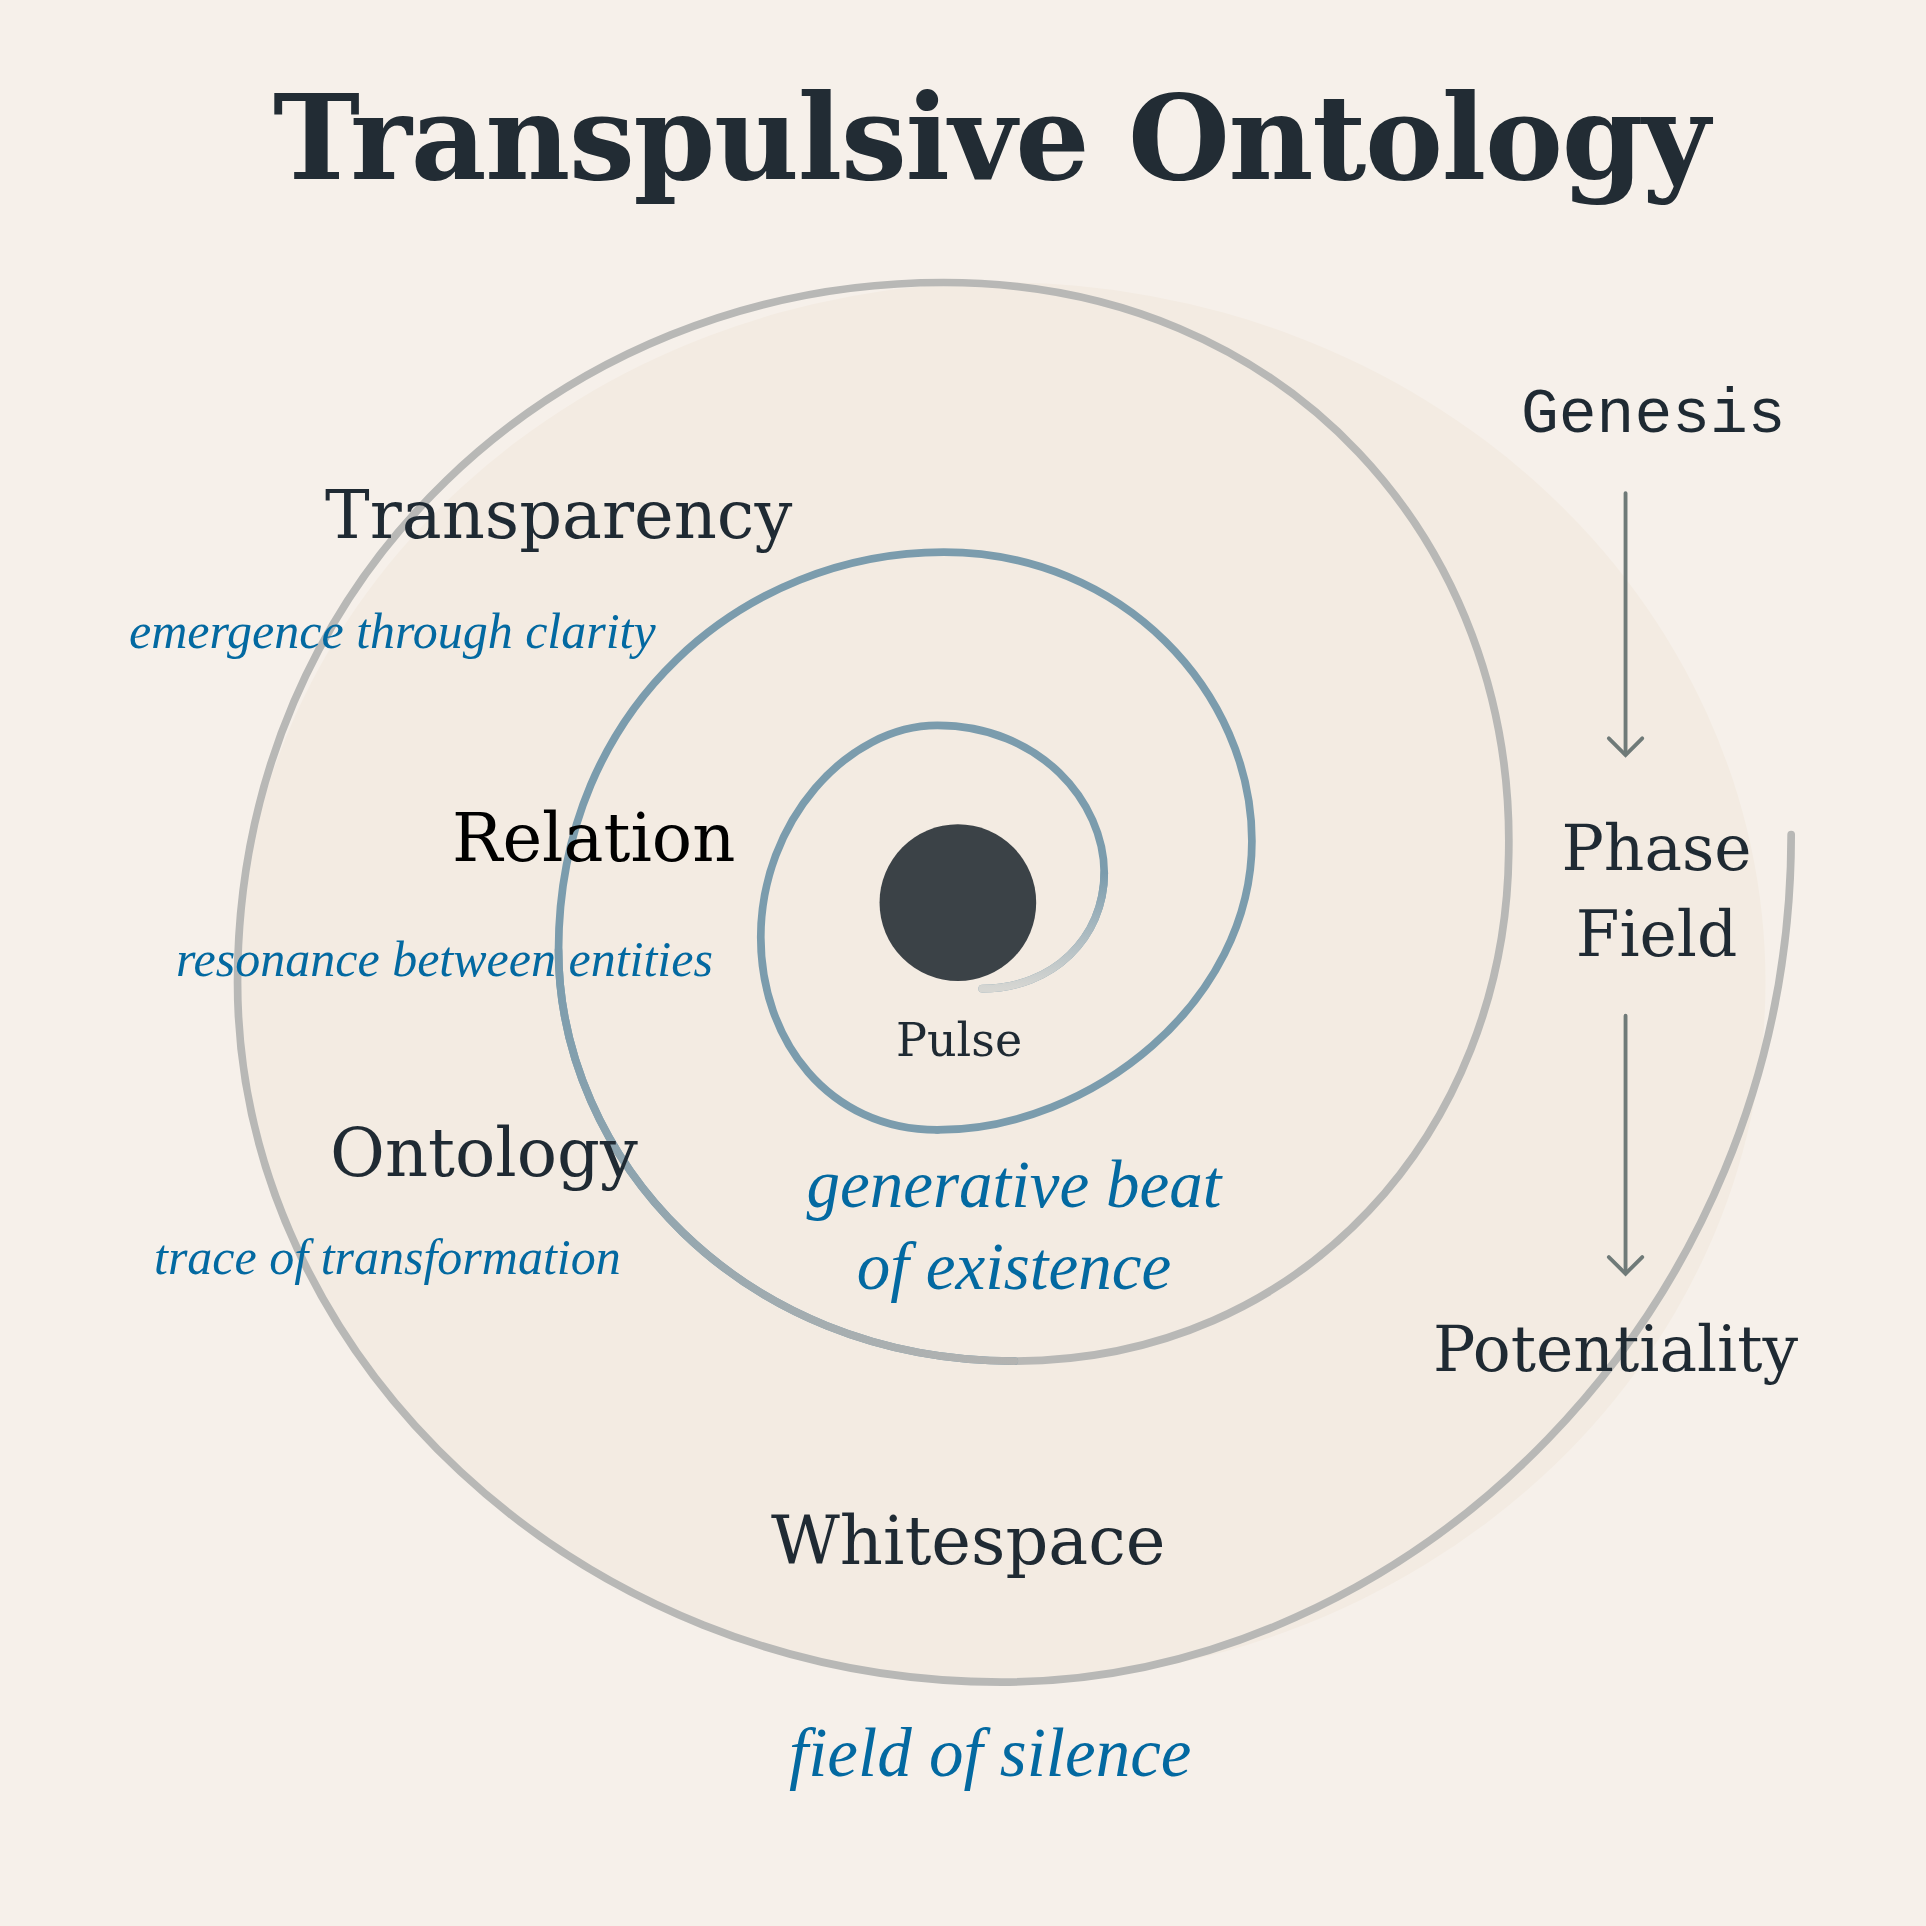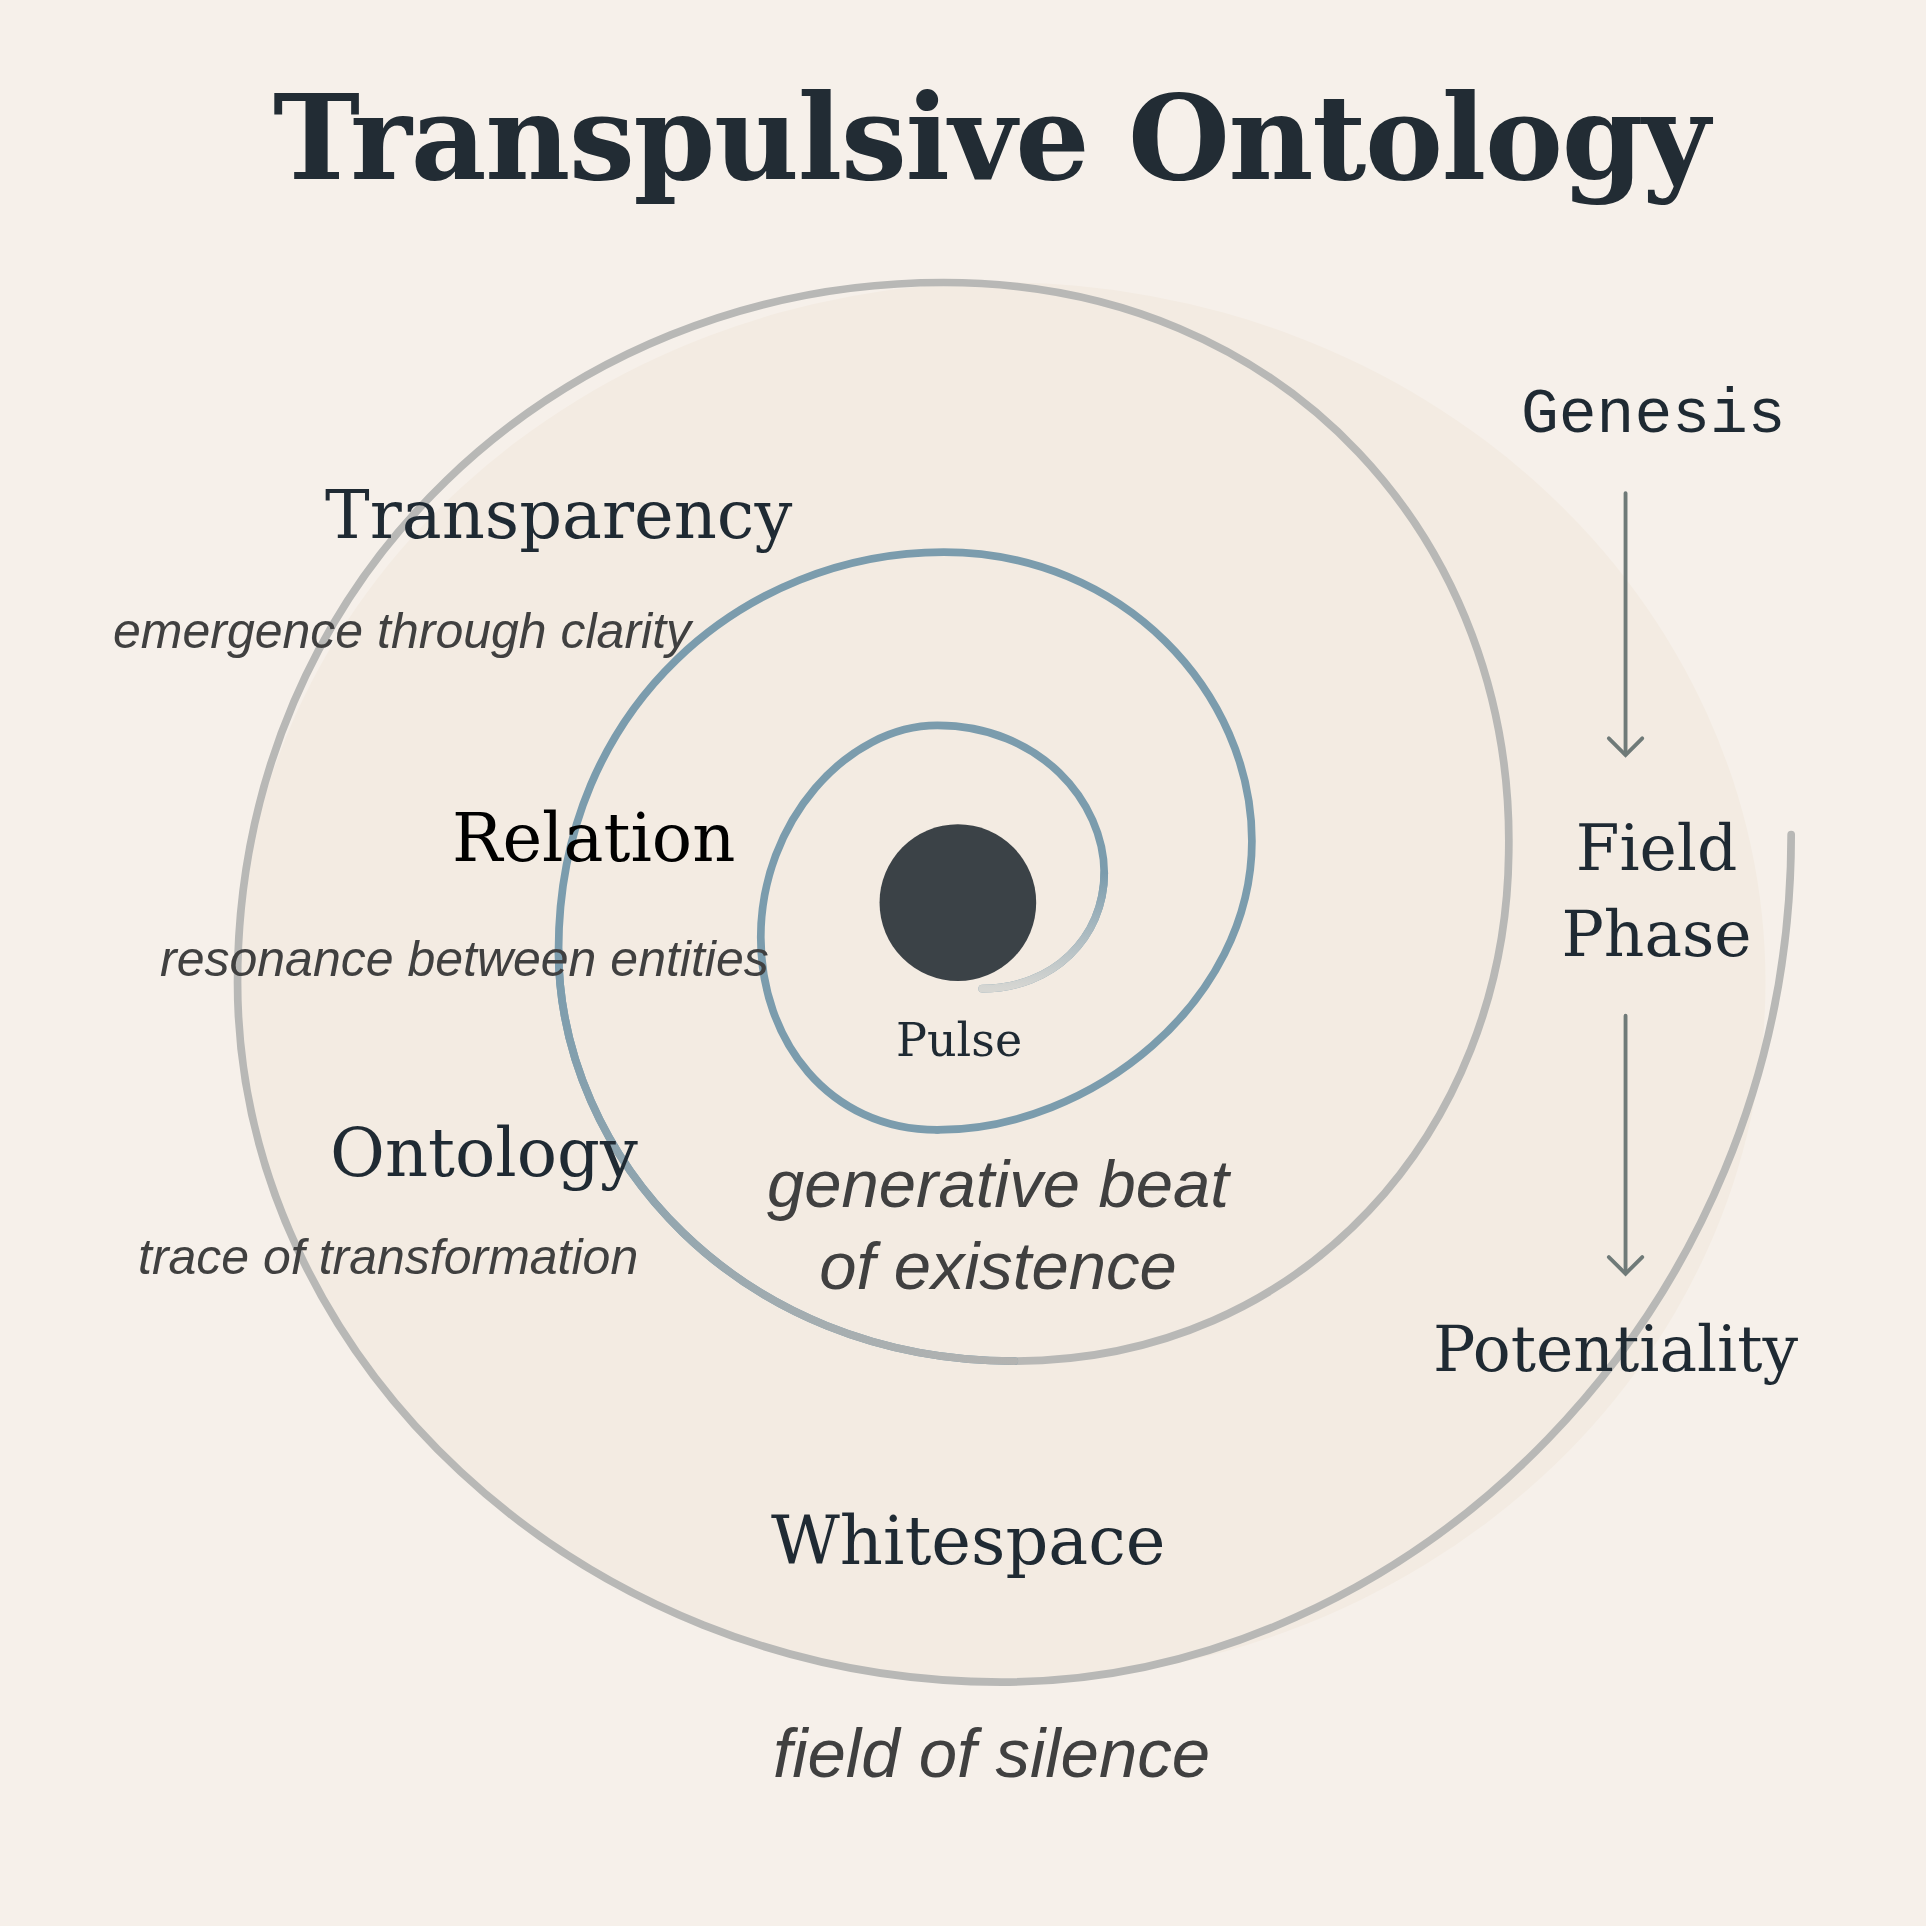--- a/index.html
+++ b/index.html
@@ -10,21 +10,21 @@
   }
   .canvas { position: absolute; left: 0; top: 0; width: 1926px; height: 1926px; }
   .lbl {
     position: absolute; white-space: nowrap;
     font-family: "DejaVu Serif", "Liberation Serif", serif;
     color: #1f2a33;
     padding-left: 28px;
   }
   .title { font-size: 117px; font-weight: bold; letter-spacing: -1.3px; left: 0; width: 1926px; text-align: center; top: 69px; color: #222c34; }
   .head { font-size: 62px; }
-  .sub { font-family: Liberation Sans, sans-serif; font-style: italic; color: #404040; }
+  .sub { font-family: Liberation Serif, serif; font-style: italic; color: #0369a1; margin-left: 16px; }
   .center { text-align: center; }
 </style>
 </head>
 <body>
 
 <svg class="canvas" viewBox="0 0 3000 3000" xmlns="http://www.w3.org/2000/svg">
   <defs>
     <linearGradient id="fadeInner" x1="0" y1="0" x2="0" y2="1">
       <stop offset="0" stop-color="#7b9cad"></stop>
       <stop offset="1" stop-color="#d6d6d2"></stop>
@@ -89,17 +89,17 @@
 </div>
 
 <div class="lbl head" style="left:302px; top:1114px; font-size:67px;">Ontology</div>
 <div class="lbl sub" style="left:110px; top:1228px; font-size:50px;">trace of transformation</div>
 
 <div class="lbl head" style="left:743px; top:1502px; font-size:67px;">Whitespace</div>
 <div class="lbl sub" style="left:745px; top:1714px; font-size:69px;">field of silence</div>
 
 <div class="lbl head" style="left:1493px; top:380px; font-size:63px;font-family:Liberation Mono, monospace;">Genesis</div>
 <div class="lbl head center" style="left:1496px; top:806px; width:265px; font-size:63px; line-height:86px;">
+  <div>Phase</div>
   <div>Field</div>
-  <div>Phase</div>
 </div>
 <div class="lbl head" style="left:1405px; top:1313px; font-size:63px;">Potentiality</div>
 
 
 </body></html>

